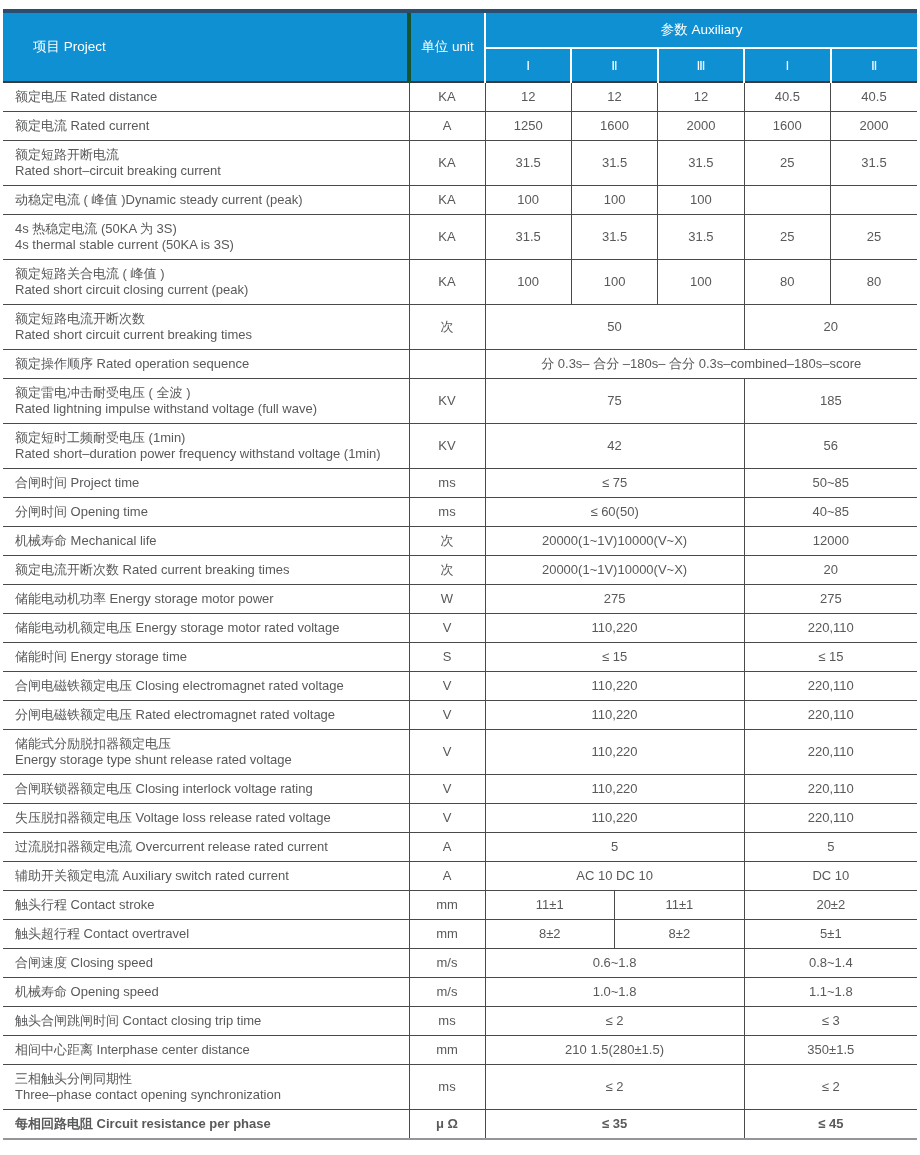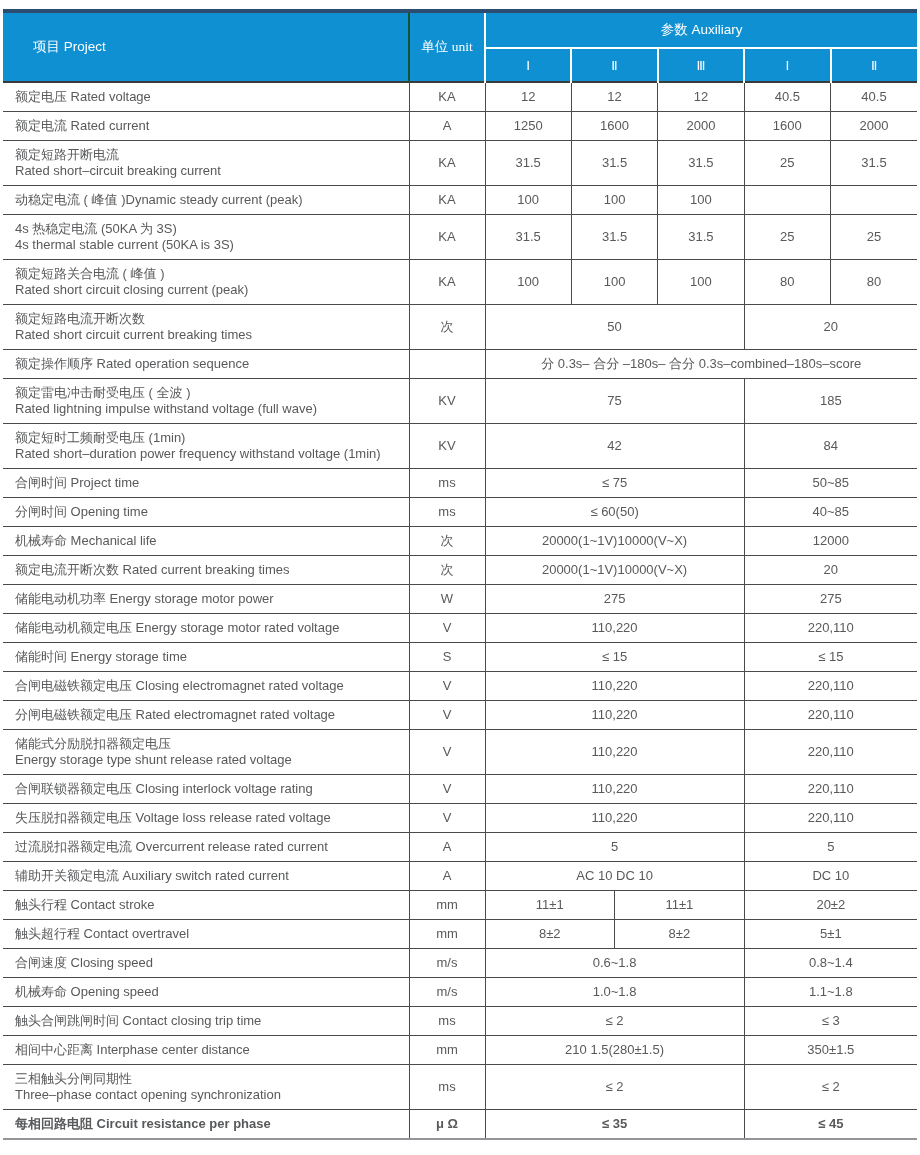--- a/index.html
+++ b/index.html
@@ -36,21 +36,21 @@
     vertical-align: middle;
   }
   thead tr.top-row th {
     border-top: 4px solid var(--header-top, #2b4d6f);
   }
   thead th.project-h {
     text-align: left;
     padding-left: 30px;
     margin-left: 36px;
   }
-  thead th.unit-h  { border-left: 2px solid #14532d; font-family: Liberation Serif, serif; }
+  thead th.unit-h  { border-left: 4px solid #14532d; }
   thead th.param-h { border-left: 2px solid #ffffff; height: 26px; }
   thead th.sub {
     border-left: 2px solid #ffffff;
     border-top: 2px solid #ffffff;
     height: 24px;
     font-size: 13px;
   }
 
   
   tbody td {
@@ -101,21 +101,21 @@
       <tr>
         <th class="sub" colspan="2">Ⅰ</th>
         <th class="sub" colspan="2">Ⅱ</th>
         <th class="sub" colspan="2">Ⅲ</th>
         <th class="sub" colspan="2">Ⅰ</th>
         <th class="sub" colspan="2">Ⅱ</th>
       </tr>
     </thead>
     <tbody>
         <tr>
-          <td class="project">额定电压 Rated voltage</td>
+          <td class="project">额定电压 Rated distance</td>
           <td class="unit">KA</td>
           <td class="val" colspan="2">12</td>
           <td class="val" colspan="2">12</td>
           <td class="val" colspan="2">12</td>
           <td class="val" colspan="2">40.5</td>
           <td class="val" colspan="2">40.5</td>
         </tr>
         <tr>
           <td class="project">额定电流 Rated current</td>
           <td class="unit">A</td>
@@ -175,21 +175,21 @@
         <tr>
           <td class="project">额定雷电冲击耐受电压 ( 全波 )<br>Rated lightning impulse withstand voltage (full wave)</td>
           <td class="unit">KV</td>
           <td class="val" colspan="6">75</td>
           <td class="val" colspan="4">185</td>
         </tr>
         <tr>
           <td class="project">额定短时工频耐受电压 (1min)<br>Rated short–duration power frequency withstand voltage (1min)</td>
           <td class="unit">KV</td>
           <td class="val" colspan="6">42</td>
-          <td class="val" colspan="4">84</td>
+          <td class="val" colspan="4">56</td>
         </tr>
         <tr>
           <td class="project">合闸时间 Project time</td>
           <td class="unit">ms</td>
           <td class="val" colspan="6">≤ 75</td>
           <td class="val" colspan="4">50~85</td>
         </tr>
         <tr>
           <td class="project">分闸时间 Opening time</td>
           <td class="unit">ms</td>

